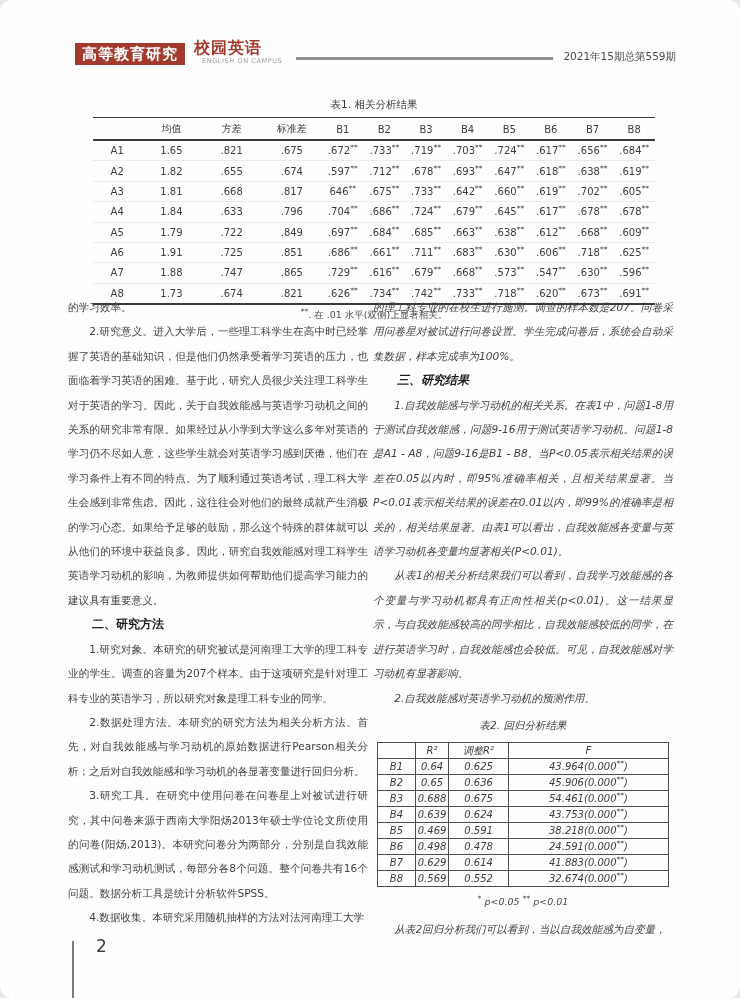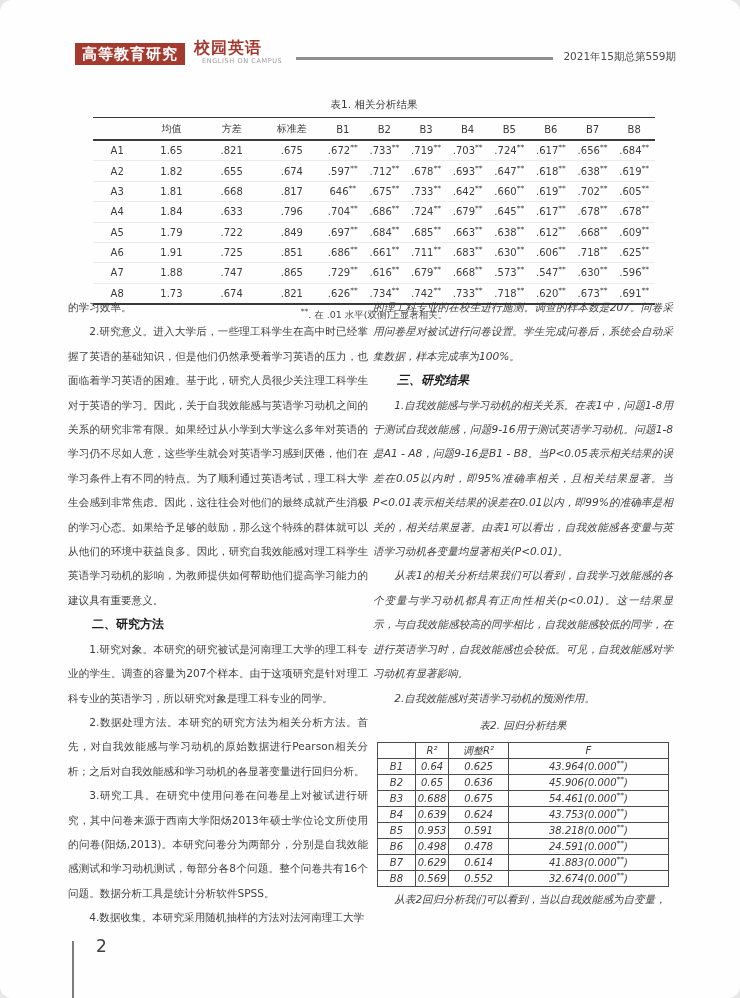--- a/index.html
+++ b/index.html
@@ -294,21 +294,21 @@
               <td>54.461(0.000<sup>**</sup>)</td>
             </tr>
             <tr>
               <td>B4</td>
               <td>0.639</td>
               <td>0.624</td>
               <td>43.753(0.000<sup>**</sup>)</td>
             </tr>
             <tr>
               <td>B5</td>
-              <td>0.953</td>
+              <td>0.469</td>
               <td>0.591</td>
               <td>38.218(0.000<sup>**</sup>)</td>
             </tr>
             <tr>
               <td>B6</td>
               <td>0.498</td>
               <td>0.478</td>
               <td>24.591(0.000<sup>**</sup>)</td>
             </tr>
             <tr>
@@ -318,20 +318,21 @@
               <td>41.883(0.000<sup>**</sup>)</td>
             </tr>
             <tr>
               <td>B8</td>
               <td>0.569</td>
               <td>0.552</td>
               <td>32.674(0.000<sup>**</sup>)</td>
             </tr>
           </tbody>
       </table>
+      <div class="t2-footnote"><sup>*</sup> p&lt;0.05 <sup>**</sup> p&lt;0.01</div>
     </div>
 
     <div>
         <p class="indent">从表2回归分析我们可以看到，当以自我效能感为自变量，</p>
       </div>
   </div>
 
   <div class="footer-line"></div>
   <div class="page-number">2</div>
 

